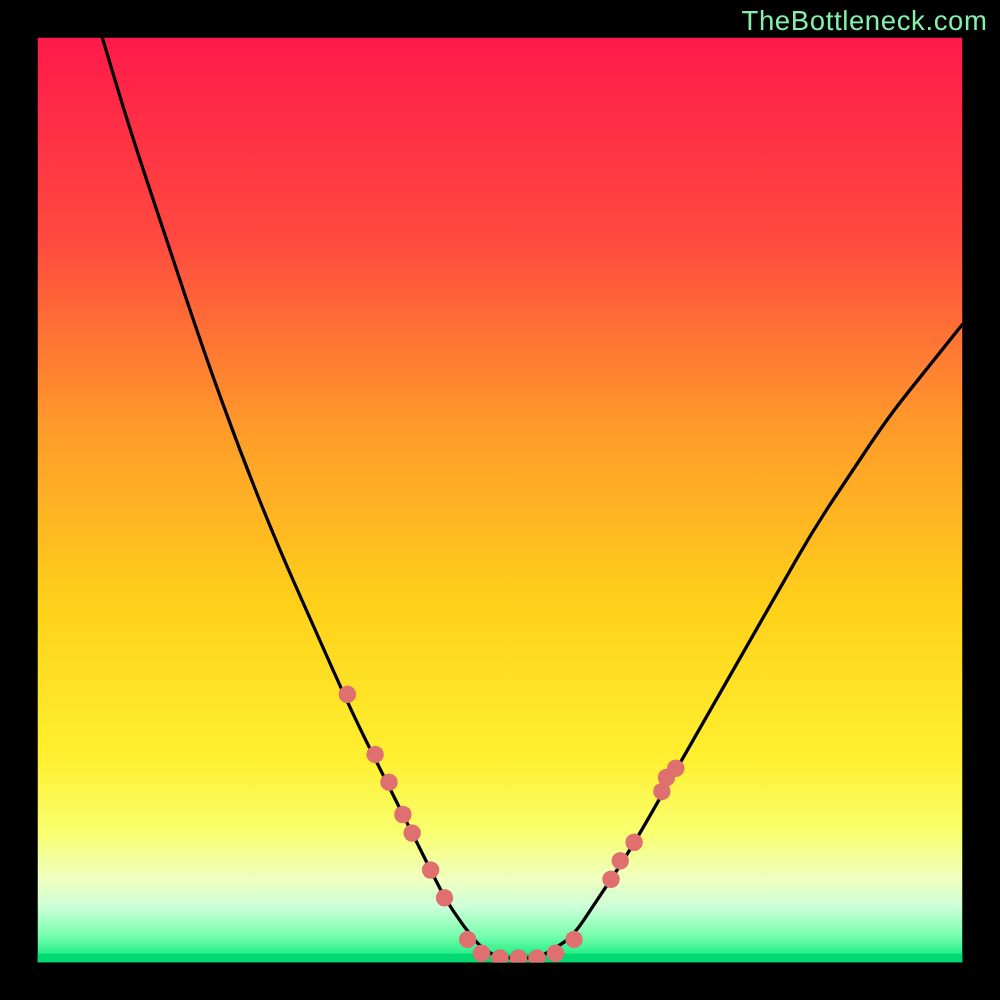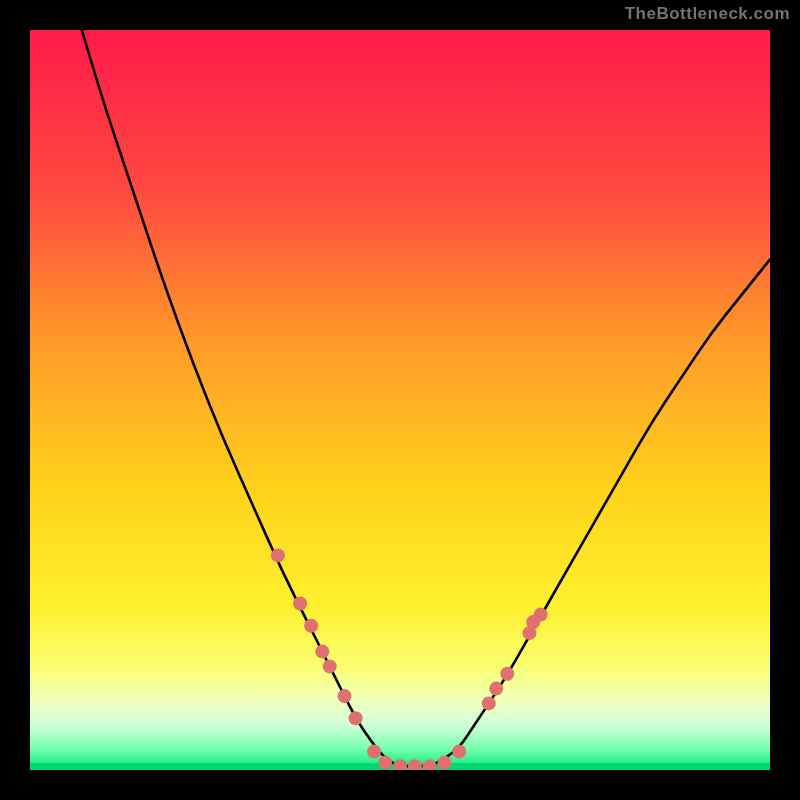--- a/index.html
+++ b/index.html
@@ -22,23 +22,23 @@
     position: absolute;
     left: 30px;
     top: 30px;
     width: 740px;
     height: 740px;
   }
   .watermark {
     position: absolute;
     top: 4px;
     right: 10px;
-    color: #737373;
-    font-size: 17px;
-    font-weight: 700;
+    color: #86efac;
+    font-size: 22px;
+    font-weight: 400;
     letter-spacing: 0.5px;
   }
 </style>
 </head>
 <body>
 
 <div class="frame">
   <div class="watermark">TheBottleneck.com</div>
   <svg class="plot" viewBox="0 0 740 740" preserveAspectRatio="none">
     <defs>

